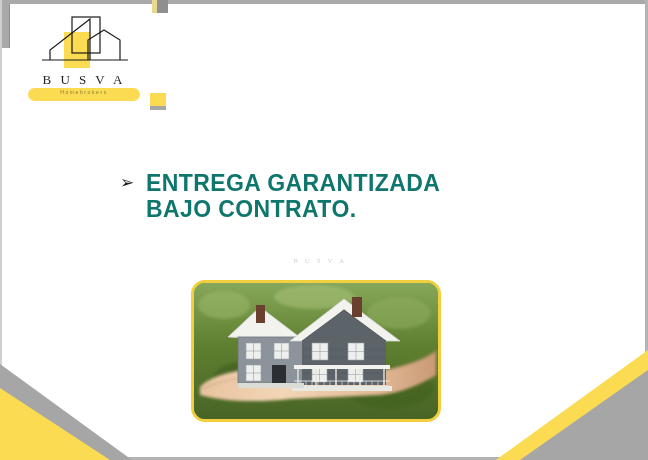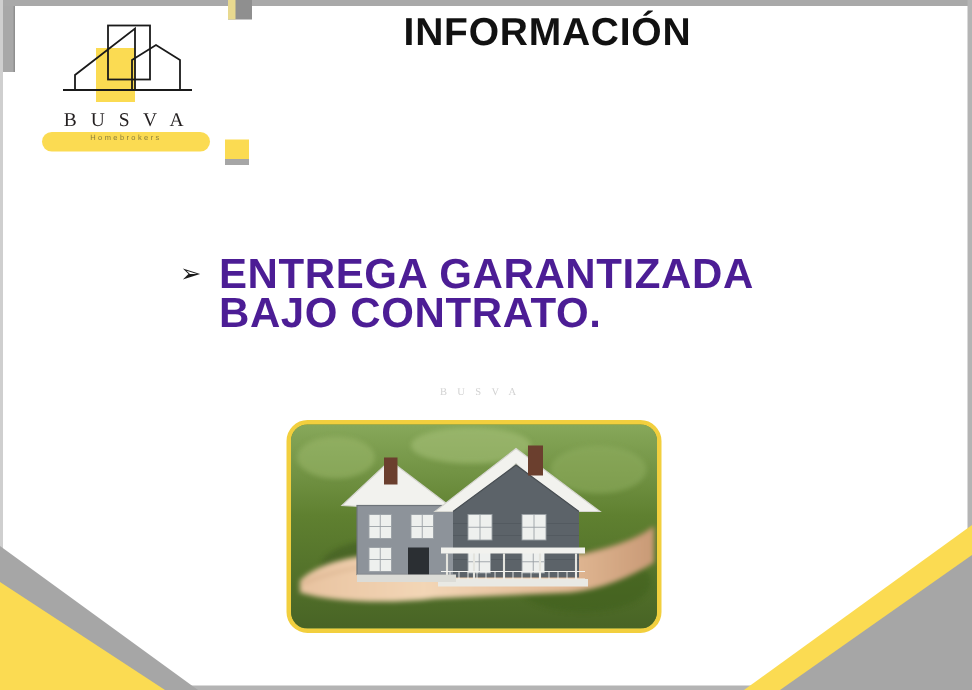--- a/index.html
+++ b/index.html
@@ -141,24 +141,24 @@
     align-items: flex-start;
   }
   .bullet-glyph {
     width: 26px;
     flex: 0 0 26px;
     font-size: 17px;
     line-height: 26px;
     color: #1a1a1a;
   }
   .bullet-text {
-    font-size: 28px;
+    font-size: 23px;
     font-weight: bold;
     line-height: 26px;
-    color: #4c1d95;
+    color: #0f766e;
     letter-spacing: 0.4px;
     white-space: pre-line;
   }
 
   
   .watermark {
     position: absolute;
     left: 240px; top: 257px;
     width: 160px;
     text-align: center;
@@ -221,21 +221,20 @@
         <path d="M22 46 L22 36 L62 5 L62 46" fill="none" stroke="#1a1a1a" stroke-width="1.2"></path>
         <path d="M60 46 L60 26 L76 16 L92 26 L92 46" fill="none" stroke="#1a1a1a" stroke-width="1.2"></path>
         <line x1="14" y1="46" x2="100" y2="46" stroke="#1a1a1a" stroke-width="1.2"></line>
       </svg>
     </div>
     <div class="logo-word">B U S V A</div>
     <div class="logo-pill"></div>
     <div class="logo-sub">Homebrokers</div>
   </div>
 
-  <div class="title">INFORMACIÓN</div>
 
   <div class="bullet-row">
     <div class="bullet-glyph">➢</div>
     <div class="bullet-text">ENTREGA GARANTIZADA
 BAJO CONTRATO.</div>
   </div>
 
   <div class="watermark">B U S V A</div>
 
   <div class="photo">

